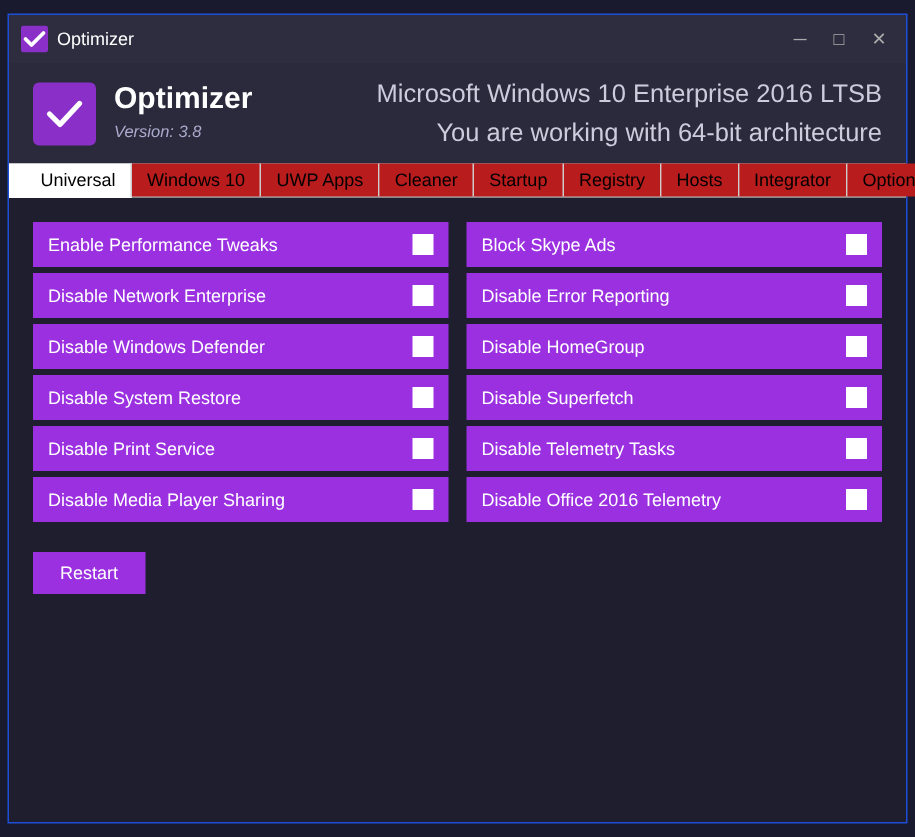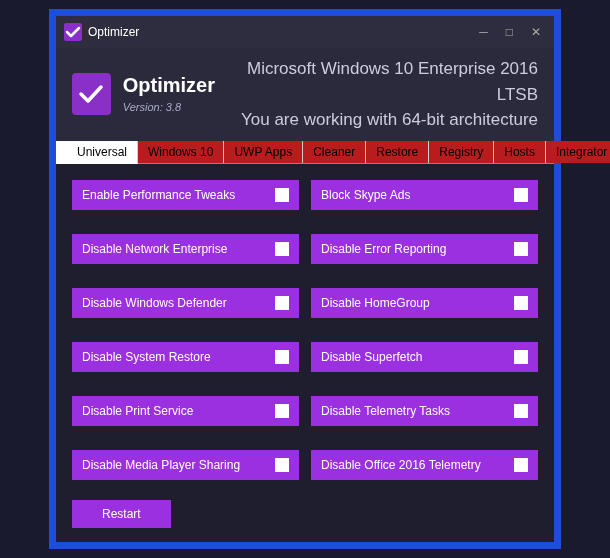--- a/index.html
+++ b/index.html
@@ -7,24 +7,24 @@
       background: #1a1a2e;
       font-family: 'Segoe UI', Tahoma, Geneva, Verdana, sans-serif;
       display: flex;
       justify-content: center;
       align-items: center;
       width: 610px;
       height: 558px;
       overflow: hidden;
     }
     .window {
-      width: 512px;
+      width: 600px;
       height: 540px;
       background: #1e1e2e;
-      border: 7px solid #1d4ed8;
+      border: 1px solid #1d4ed8;
       display: flex;
       flex-direction: column;
     }
     .title-bar {
       background: #2d2d3f;
       height: 32px;
       display: flex;
       align-items: center;
       padding: 0 8px;
       justify-content: space-between;
@@ -120,21 +120,21 @@
     }
     .content {
       background: #1e1e2e;
       flex: 1;
       padding: 16px;
       overflow: hidden;
     }
     .button-grid {
       display: grid;
       grid-template-columns: 1fr 1fr;
-      gap: 24px 12px;
+      gap: 4px 12px;
       margin-bottom: 16px;
     }
     .action-btn {
       background: #9b30e0;
       color: #ffffff;
       border: none;
       padding: 8px 10px;
       font-size: 12px;
       cursor: pointer;
       text-align: center;
@@ -149,21 +149,21 @@
       width: 14px;
       height: 14px;
       background: #fff;
       flex-shrink: 0;
       margin-left: 6px;
     }
     .restart-btn {
       background: #9b30e0;
       color: #ffffff;
       border: none;
-      padding: 7px 30px;
+      padding: 7px 18px;
       font-size: 12px;
       cursor: pointer;
       font-family: inherit;
       margin-top: 4px;
     }
   </style>
 </head>
 <body>
 
 <div class="window">
@@ -197,21 +197,21 @@
       <p>Microsoft Windows 10 Enterprise 2016 LTSB</p>
       <p>You are working with 64-bit architecture</p>
     </div>
   </div>
 
   <div class="tabs">
   <div class="tab active">Universal</div>
       <div class="tab">Windows 10</div>
       <div class="tab">UWP Apps</div>
       <div class="tab">Cleaner</div>
-      <div class="tab">Restore</div>
+      <div class="tab">Startup</div>
       <div class="tab">Registry</div>
       <div class="tab">Hosts</div>
       <div class="tab">Integrator</div>
       <div class="tab">Options</div>
     </div>
 
   <div class="content">
     <div class="button-grid">
     <button class="action-btn">Enable Performance Tweaks</button>
         <button class="action-btn">Block Skype Ads</button>

